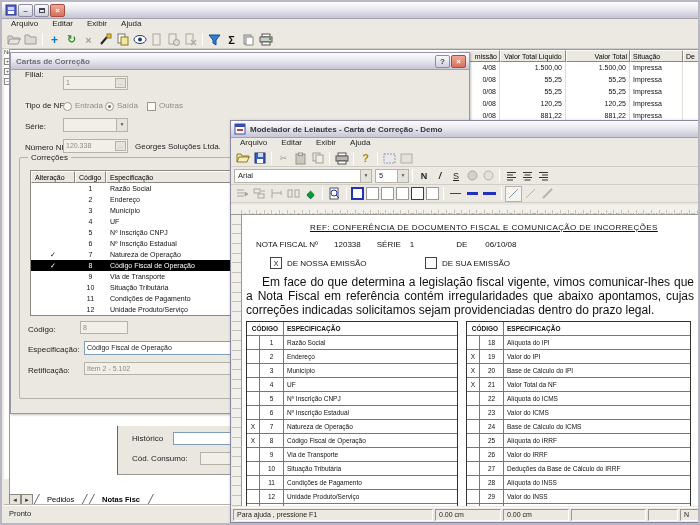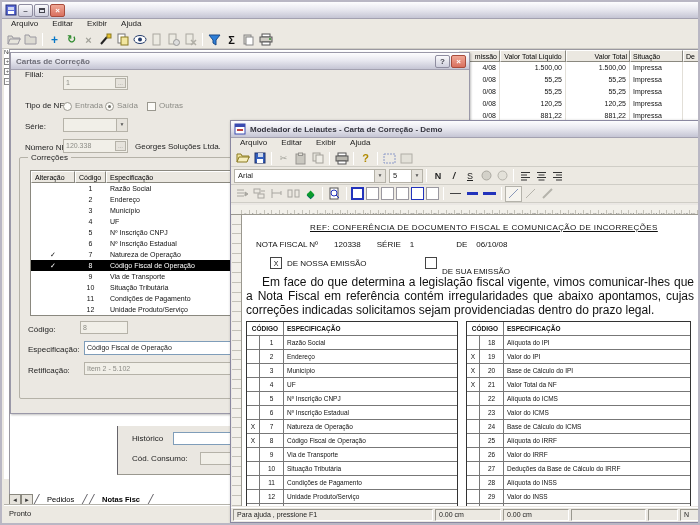--- a/index.html
+++ b/index.html
@@ -457,21 +457,21 @@
           </svg>
         </span>
       <span class="tbtn">
           <svg width="13" height="11" viewBox="0 0 13 11">
             <rect x="1" y="1" width="11" height="9" fill="#e3e1d9" stroke="#b0aea6"></rect>
           </svg>
         </span>
     </div>
 
     <div class="toolbar" style="height:18px">
-      <div class="combo" style="width:152px">
+      <div class="combo" style="width:138px">
         <span>Arial</span>
         <span class="drop">▼</span>
       </div>
       <div class="combo" style="width:34px;margin-left:3px">
         <span>5</span>
         <span class="drop">▼</span>
       </div>
       <span class="tsep"></span>
       <span class="fmt" style="font-weight:bold">N</span>
       <span class="fmt" style="font-style:italic;font-weight:bold">/</span>
@@ -620,26 +620,26 @@
           <span class="vrc"></span>
         </div>
       <div class="page">
         <div class="ref-title">REF: CONFERÊNCIA DE DOCUMENTO FISCAL E COMUNICAÇÃO DE INCORREÇÕES</div>
         <div class="nf-line">
           <span>NOTA FISCAL Nº</span>
           <span style="margin-left:16px">120338</span>
           <span style="margin-left:16px">SÉRIE</span>
           <span style="margin-left:9px">1</span>
           <span style="margin-left:42px">DE</span>
-          <span style="margin-left:9px">06/10/08</span>
+          <span style="margin-left:18px">06/10/08</span>
         </div>
         <div class="doc-chk" style="left:28px;top:42px">X</div>
         <span class="doc-chk-label" style="left:45px;top:44px">DE NOSSA EMISSÃO</span>
         <div class="doc-chk" style="left:183px;top:42px"></div>
-        <span class="doc-chk-label" style="left:200px;top:52px">DE SUA EMISSÃO</span>
+        <span class="doc-chk-label" style="left:200px;top:44px">DE SUA EMISSÃO</span>
         <div class="para">Em face do que determina a legislação fiscal vigente, vimos comunicar-lhes que a Nota Fiscal em referência contém irregularidades que abaixo apontamos, cujas correções indicadas solicitamos sejam providenciadas dentro do prazo legal.</div>
 
         <div class="doc-table" style="left:4px;width:212px">
           <div class="dt-row dt-head">
             <span class="dt-mc">CÓDIGO</span>
             <span class="dt-e">ESPECIFICAÇÃO</span>
           </div>
           <div>
 
               <div class="dt-row">

